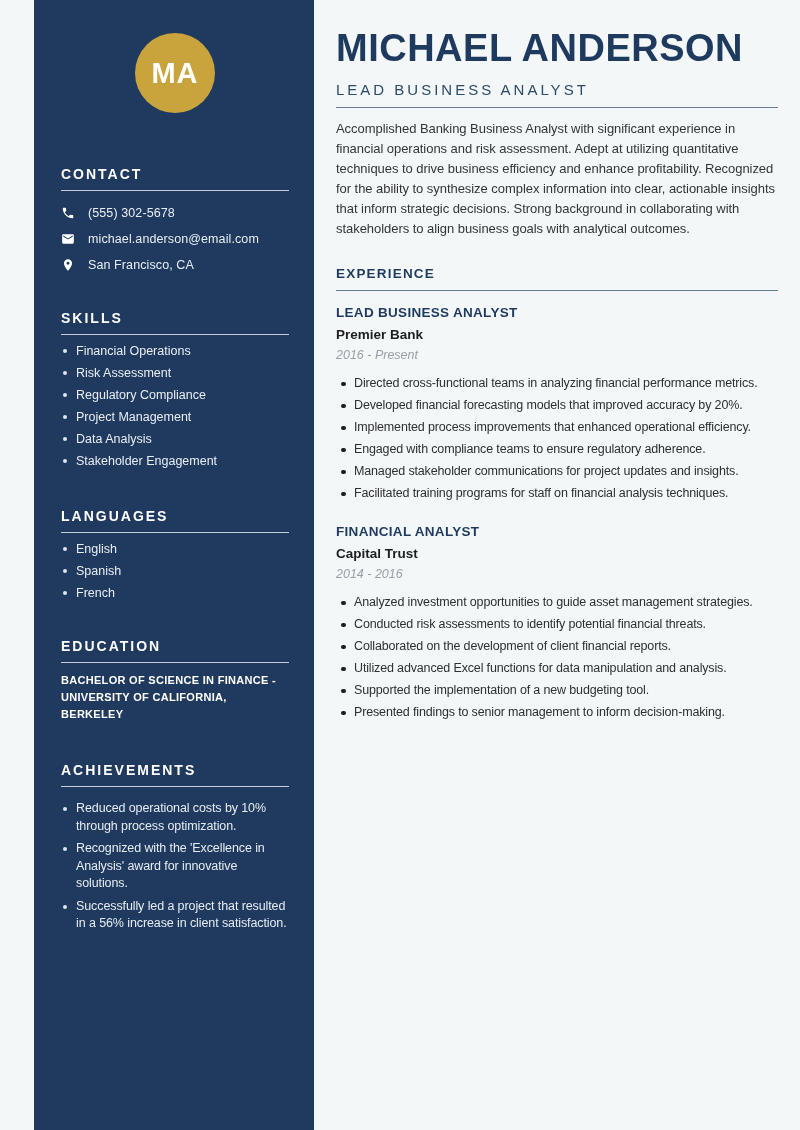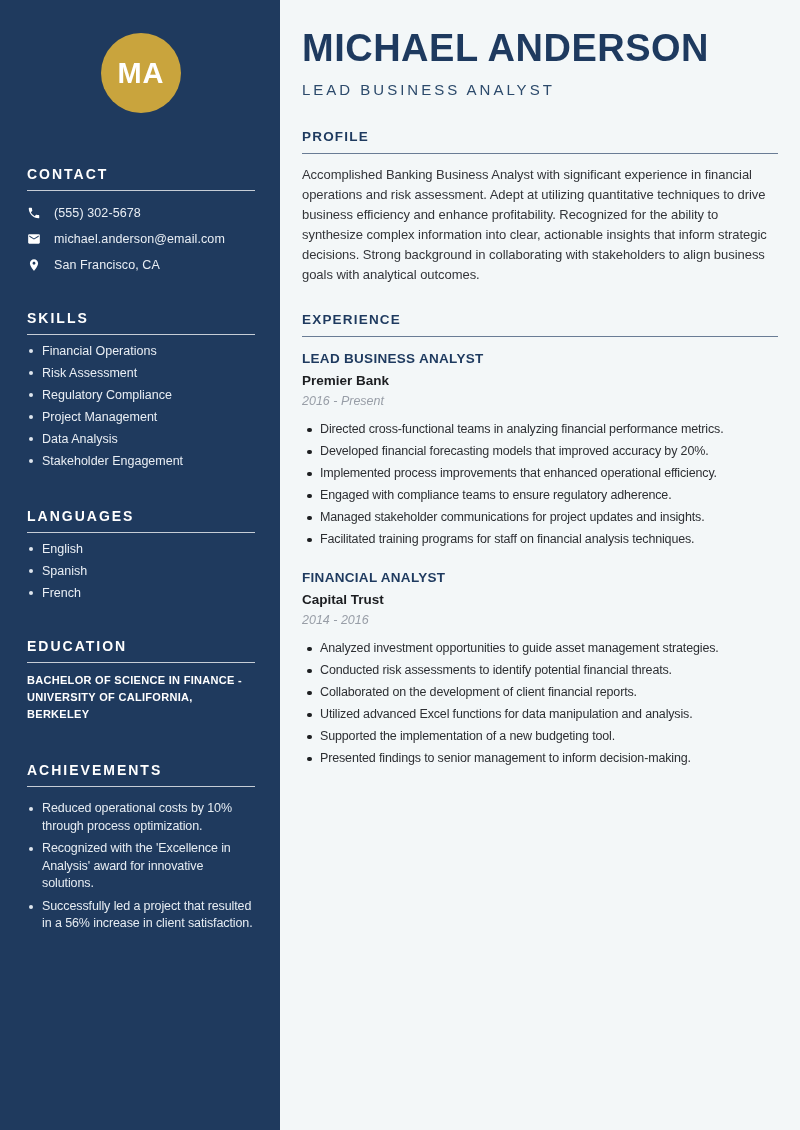--- a/index.html
+++ b/index.html
@@ -8,20 +8,21 @@
   .page {
     width: 800px; height: 1130px; display: flex; overflow: hidden;
     background: #f3f7f8; margin: 0; position: relative;
   }
 
   
   .sidebar {
     width: 280px; min-width: 280px; height: 100%;
     background: #1f3a5e; color: #eef2f6;
     padding: 0 25px 20px 27px;
+    margin-left: 34px;
   }
   .avatar {
     width: 80px; height: 80px; border-radius: 50%;
     background: #c9a43d; color: #ffffff;
     display: flex; align-items: center; justify-content: center;
     font-size: 29px; font-weight: bold; letter-spacing: 1px;
     margin: 33px auto 0 auto;
   }
   .side-section { margin-top: 36px; }
   .side-section.first { margin-top: 52px; }
@@ -188,21 +189,20 @@
     </section>
 
   </aside>
 
   <main class="main">
 
     <h1 class="name">MICHAEL ANDERSON</h1>
     <div class="job-subtitle">LEAD BUSINESS ANALYST</div>
 
     <section>
-      <div class="main-heading profile-heading">PROFILE</div>
       <hr class="main-rule">
       <p class="profile-text">Accomplished Banking Business Analyst with significant experience in financial operations and risk assessment. Adept at utilizing quantitative techniques to drive business efficiency and enhance profitability. Recognized for the ability to synthesize complex information into clear, actionable insights that inform strategic decisions. Strong background in collaborating with stakeholders to align business goals with analytical outcomes.</p>
     </section>
 
     <section>
       <div class="main-heading exp-heading">EXPERIENCE</div>
       <hr class="main-rule">
 
       <div class="job">
         <div class="job-title">LEAD BUSINESS ANALYST</div>

